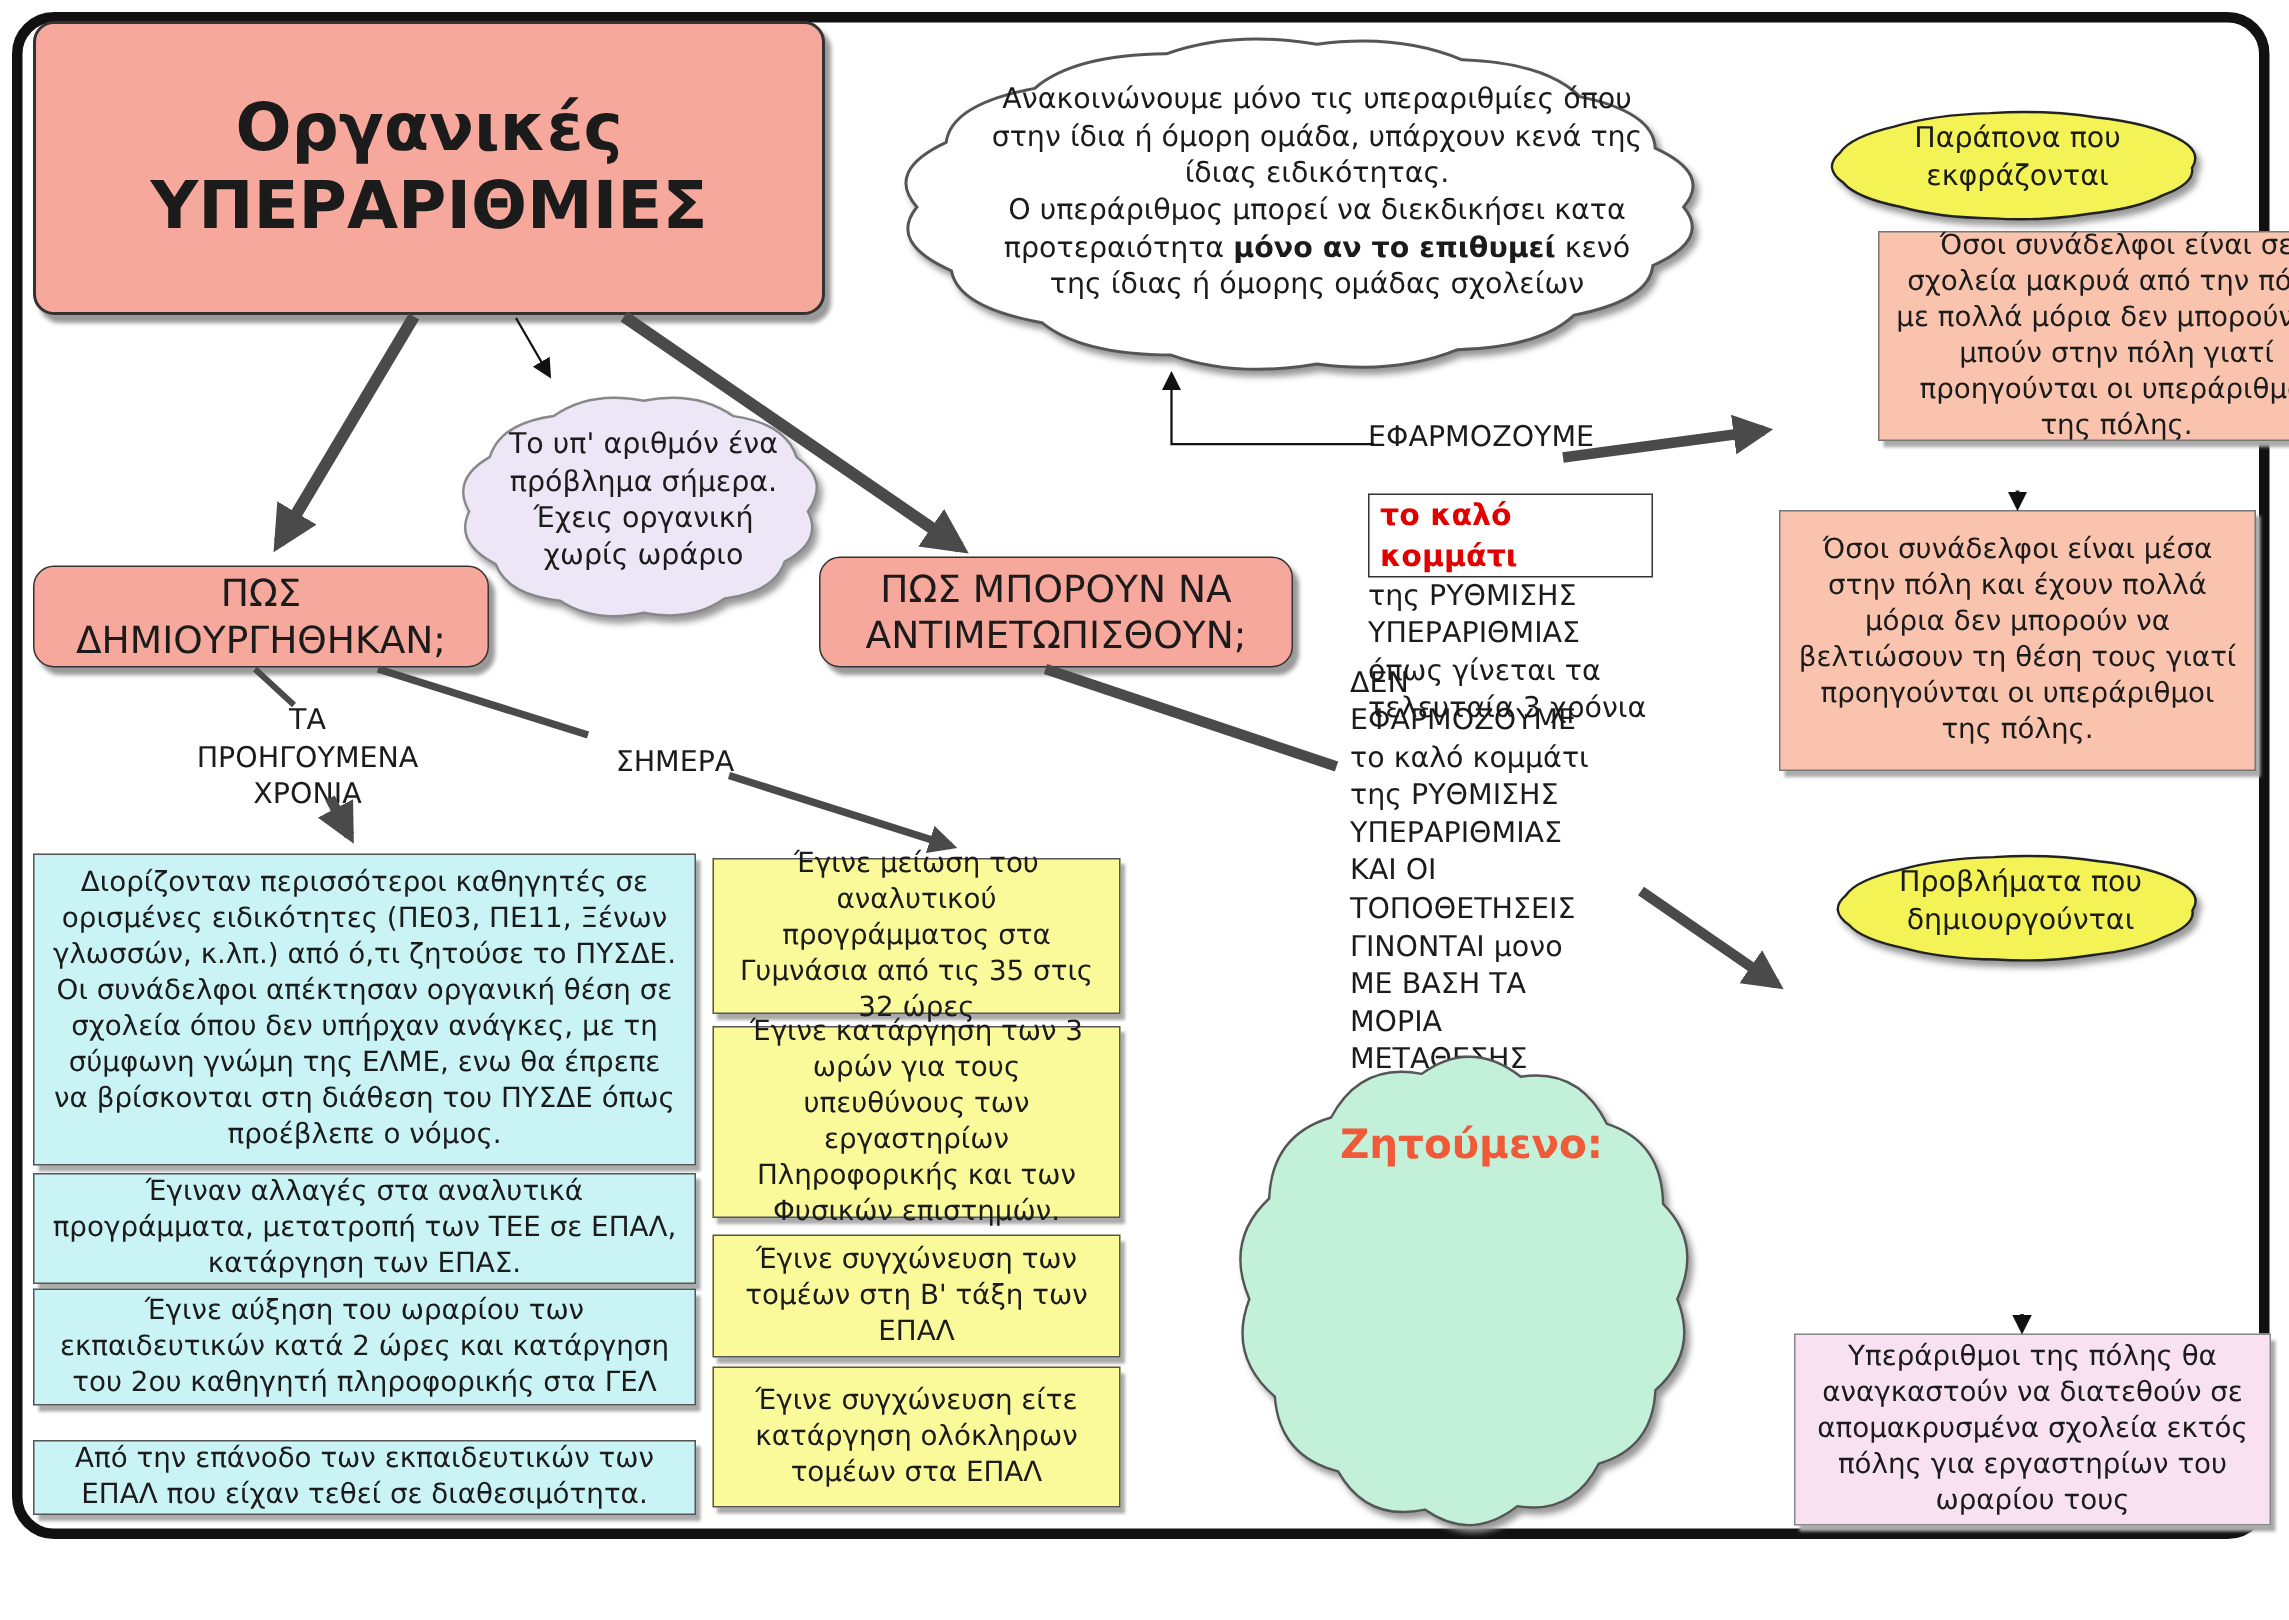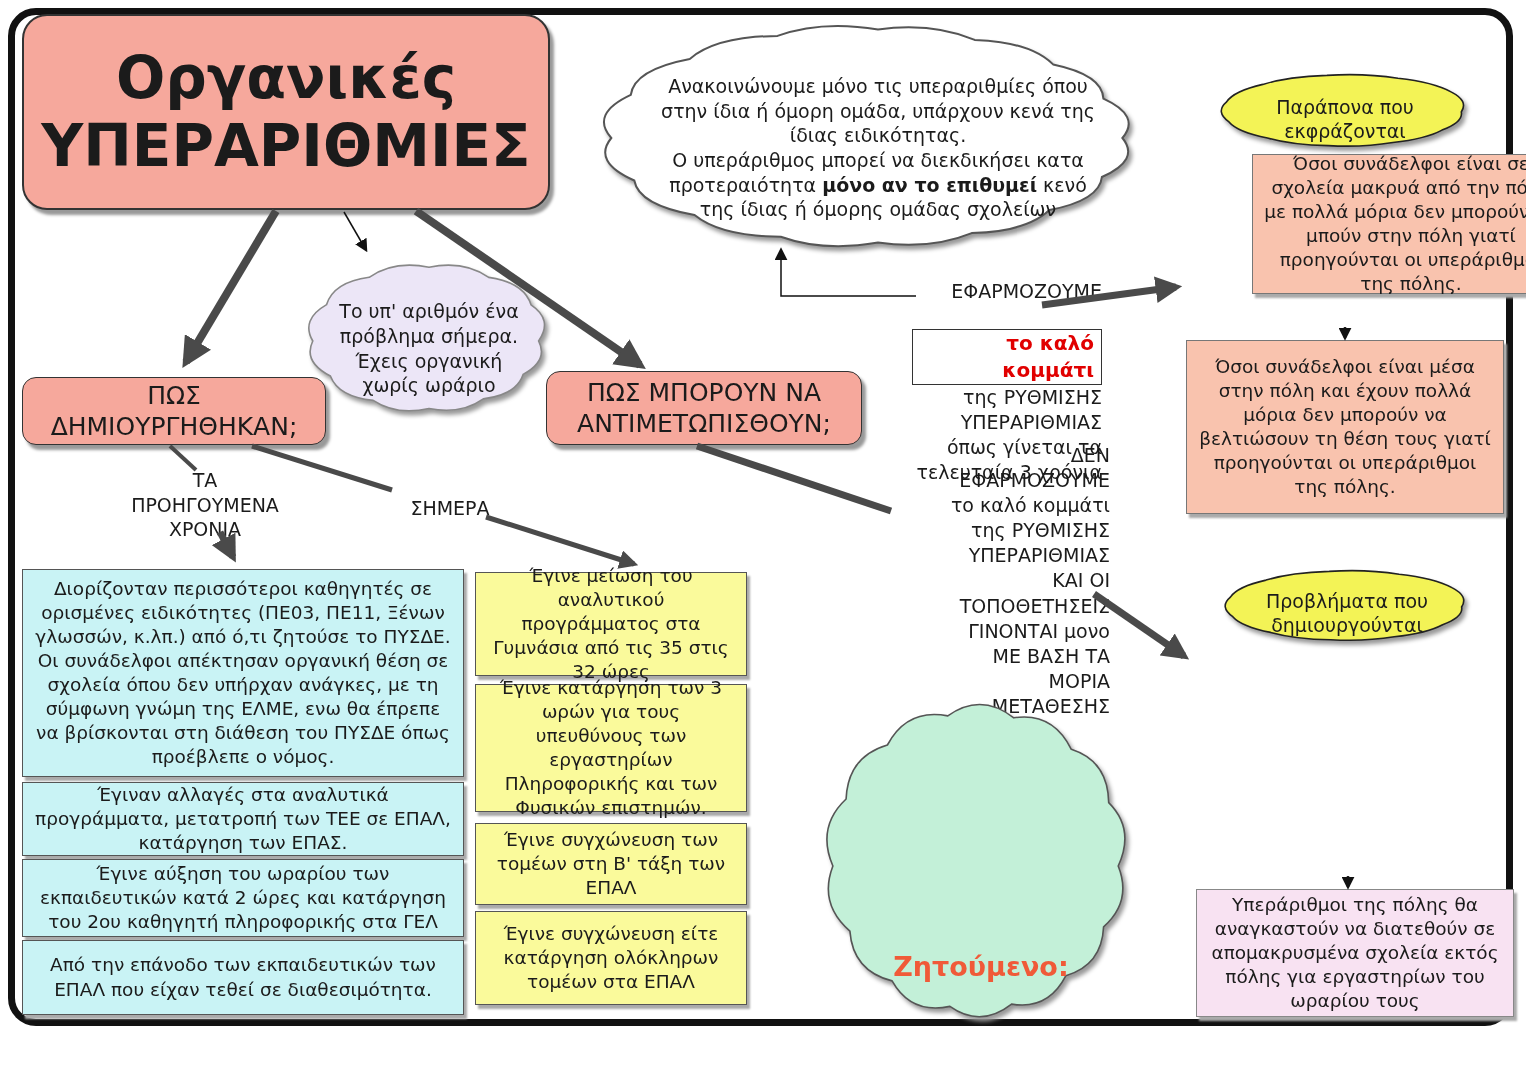--- a/index.html
+++ b/index.html
@@ -10,31 +10,31 @@
   .node{position:absolute;box-sizing:border-box;display:flex;align-items:center;justify-content:center;
         text-align:center;line-height:1.3;}
   .txt{white-space:pre-line;}
   .box{border:1.6px solid #555;box-shadow:3px 4px 2px #aaa;background:#fff;padding:4px 10px;}
   .rounded{border:2px solid #333;border-radius:14px;box-shadow:4px 5px 3px #999;}
   .salmon{background:var(--salmon);}
   .peach{background:var(--peach);border-color:#777;}
   .cyanbox{background:var(--cyan);}
   .yellowbox{background:var(--yellow_box);}
   .pinkbox{background:var(--pink);border-color:#888;}
-  .title-node{font-size:58px;font-weight:bold;line-height:1.18;border-radius:25px;}
+  .title-node{font-size:44px;font-weight:bold;line-height:1.18;}
   .qnode{font-size:25px;line-height:1.25;}
   .small{font-size:18.5px;}
   .label{font-size:19px;}
   .cloud{position:absolute;}
   .cloud svg{position:absolute;left:0;top:0;filter:drop-shadow(3px 4px 2px #999);}
   .cloud-text{position:absolute;inset:0;display:flex;flex-direction:column;align-items:center;
-              justify-content:flex-end;text-align:center;font-size:19px;line-height:1.3;}
+              justify-content:flex-start;text-align:center;font-size:19px;line-height:1.3;}
   .hl-box{display:inline-block;background:#fff;border:1.5px solid #333;color:var(--highlight_red);
           font-weight:bold;font-size:20px;padding:0 7px;line-height:1.35;}
-  .note{position:absolute;text-align:right;font-size:19px;line-height:1.32;white-space:pre-line;}
+  .note{position:absolute;text-align:left;font-size:19px;line-height:1.32;white-space:pre-line;}
   .goal-heading{font-weight:bold;font-size:27px;color:var(--goal_heading);margin-bottom:2px;}
   #arrows{position:absolute;left:0;top:0;pointer-events:none;}
 </style>
 </head>
 <body>
 
 <div id="canvas">
   <div class="frame"></div>
 
   <div class="node rounded salmon title-node" style="left:22px;top:14px;width:528px;height:196px">
@@ -118,21 +118,21 @@
 
   <div class="node box cyanbox small" style="left:22px;top:569px;width:442px;height:208px">
     <div class="txt">Διορίζονταν περισσότεροι καθηγητές  σε ορισμένες ειδικότητες  (ΠΕ03, ΠΕ11, Ξένων γλωσσών, κ.λπ.) από ό,τι ζητούσε το ΠΥΣΔΕ. Οι συνάδελφοι απέκτησαν οργανική θέση  σε σχολεία όπου δεν υπήρχαν ανάγκες, με τη σύμφωνη γνώμη της ΕΛΜΕ, ενω θα έπρεπε να βρίσκονται στη διάθεση του ΠΥΣΔΕ όπως προέβλεπε ο νόμος.</div>
   </div>
   <div class="node box cyanbox small" style="left:22px;top:782px;width:442px;height:74px">
     <div class="txt">Έγιναν αλλαγές στα αναλυτικά προγράμματα, μετατροπή των ΤΕΕ σε ΕΠΑΛ, κατάργηση των ΕΠΑΣ.</div>
   </div>
   <div class="node box cyanbox small" style="left:22px;top:859px;width:442px;height:78px">
     <div class="txt">Έγινε αύξηση του ωραρίου των εκπαιδευτικών κατά 2 ώρες και κατάργηση του 2ου καθηγητή πληροφορικής στα ΓΕΛ</div>
   </div>
-  <div class="node box cyanbox small" style="left:22px;top:940px;width:442px;height:75px">
+  <div class="node box cyanbox small" style="left:22px;top:960px;width:442px;height:50px">
     <div class="txt">Από την επάνοδο των εκπαιδευτικών των ΕΠΑΛ που είχαν τεθεί σε διαθεσιμότητα.</div>
   </div>
 
   <div class="node box yellowbox small" style="left:475px;top:572px;width:272px;height:104px">
     <div class="txt">Έγινε μείωση του αναλυτικού προγράμματος στα Γυμνάσια από τις 35 στις 32 ώρες</div>
   </div>
   <div class="node box yellowbox small" style="left:475px;top:684px;width:272px;height:128px">
     <div class="txt">Έγινε κατάργηση των 3 ωρών για τους υπευθύνους των εργαστηρίων Πληροφορικής και των Φυσικών επιστημών.</div>
   </div>
   <div class="node box yellowbox small" style="left:475px;top:823px;width:272px;height:82px">

